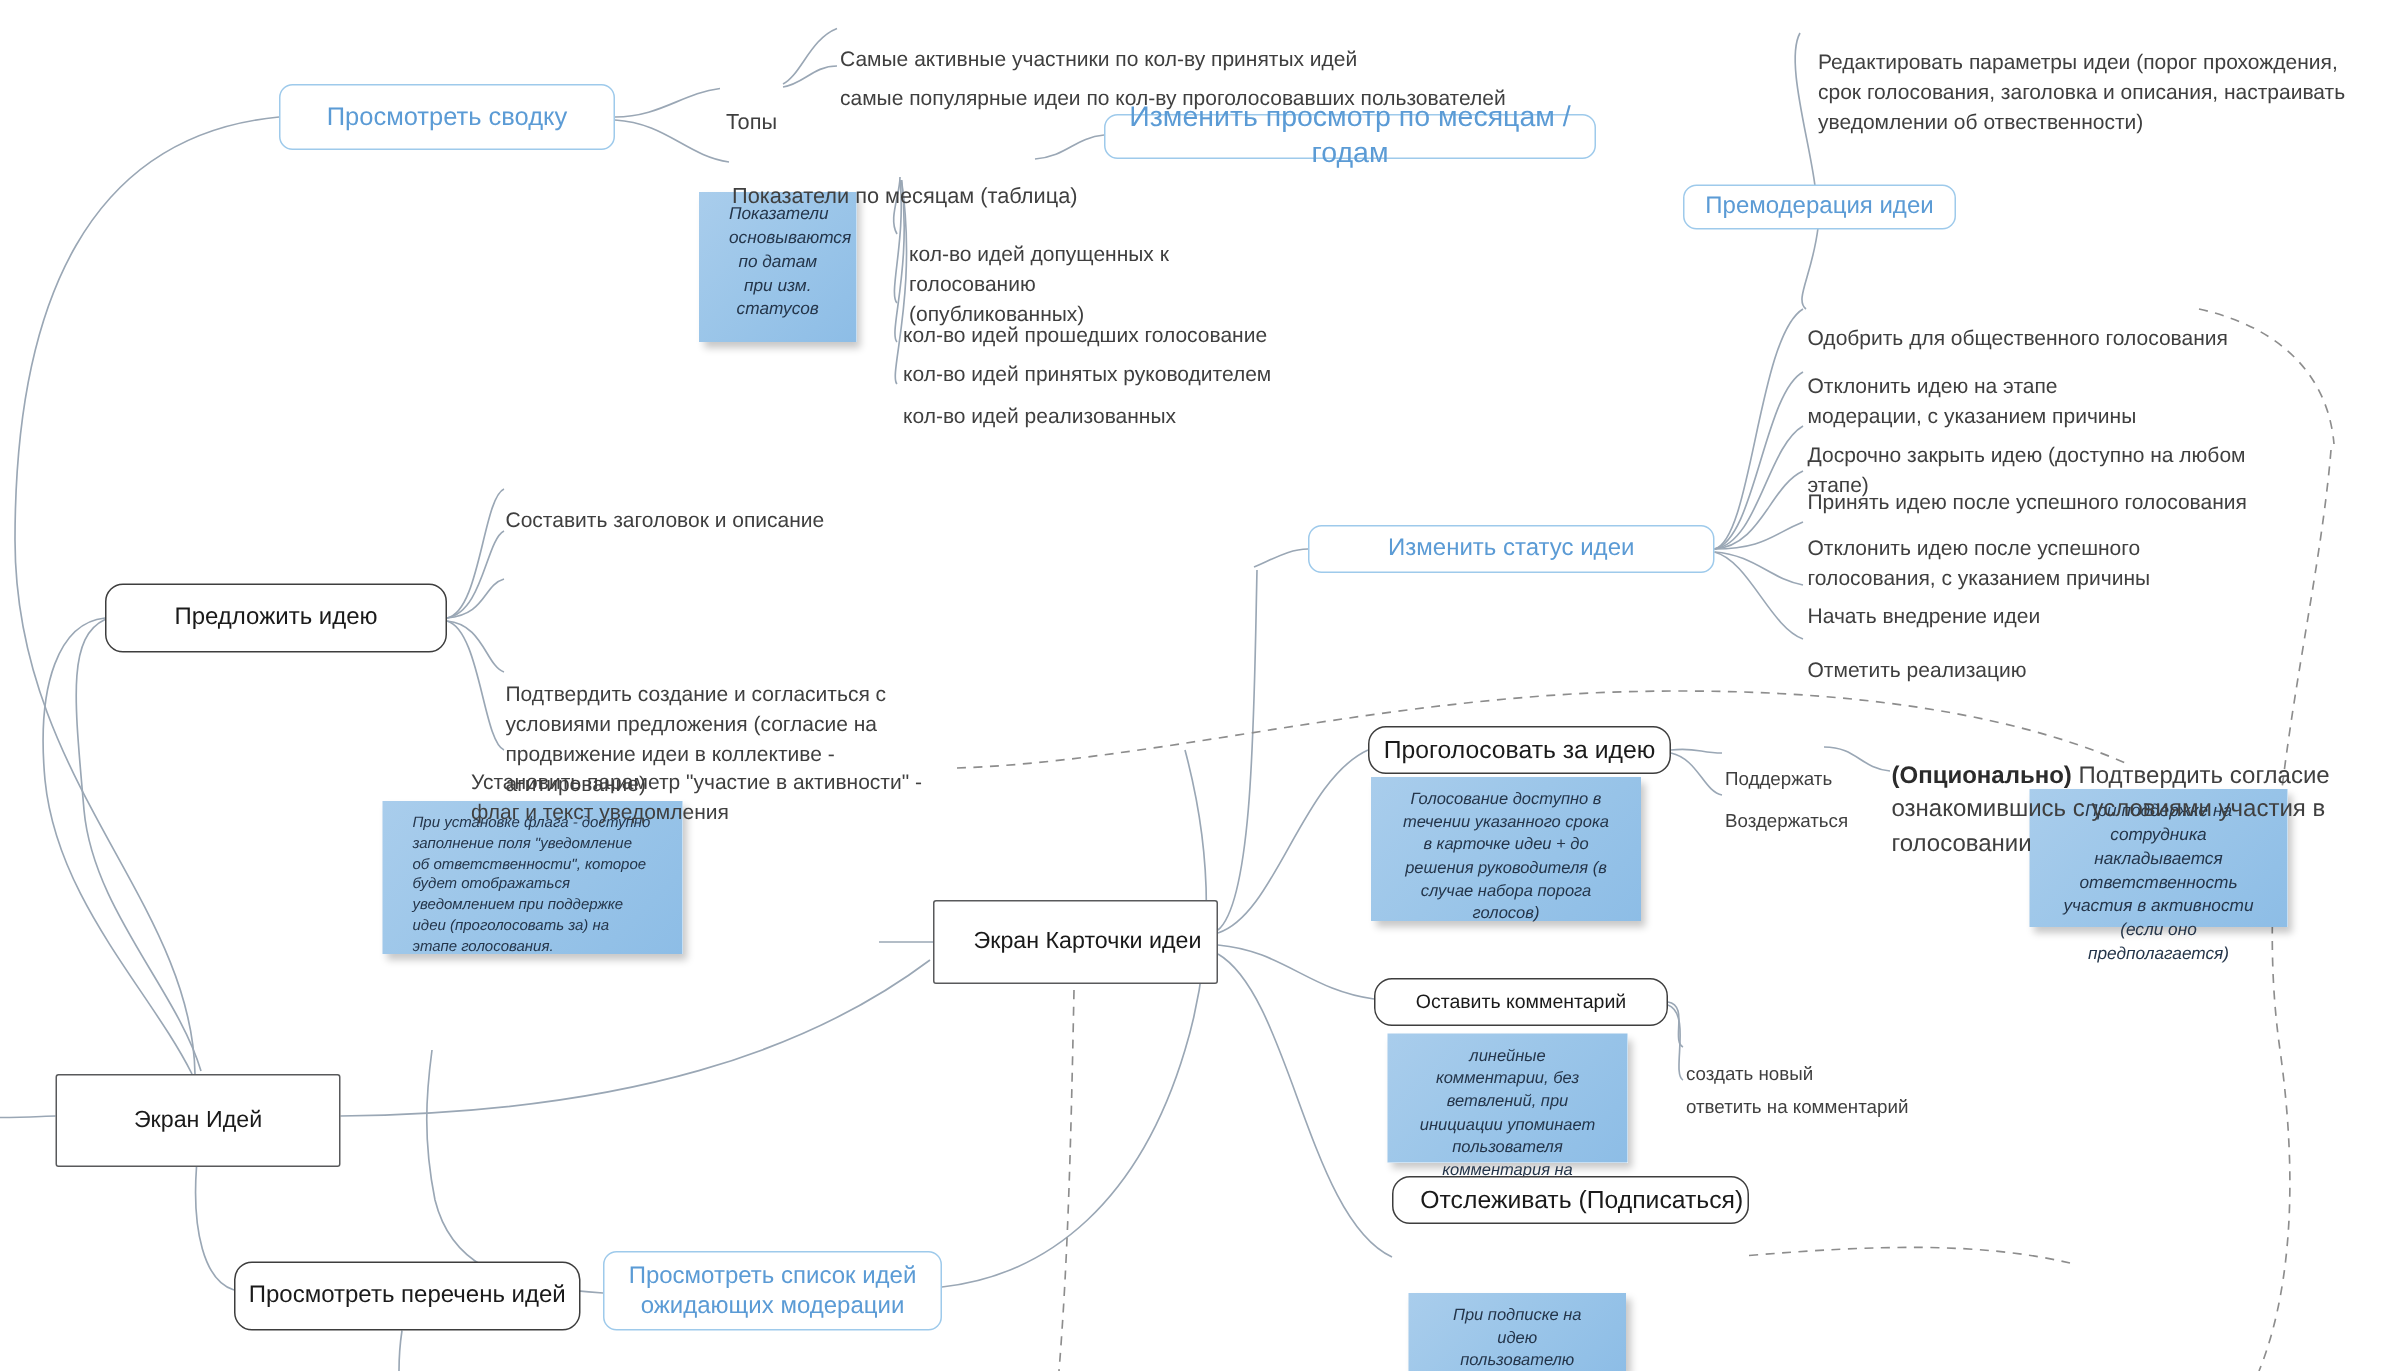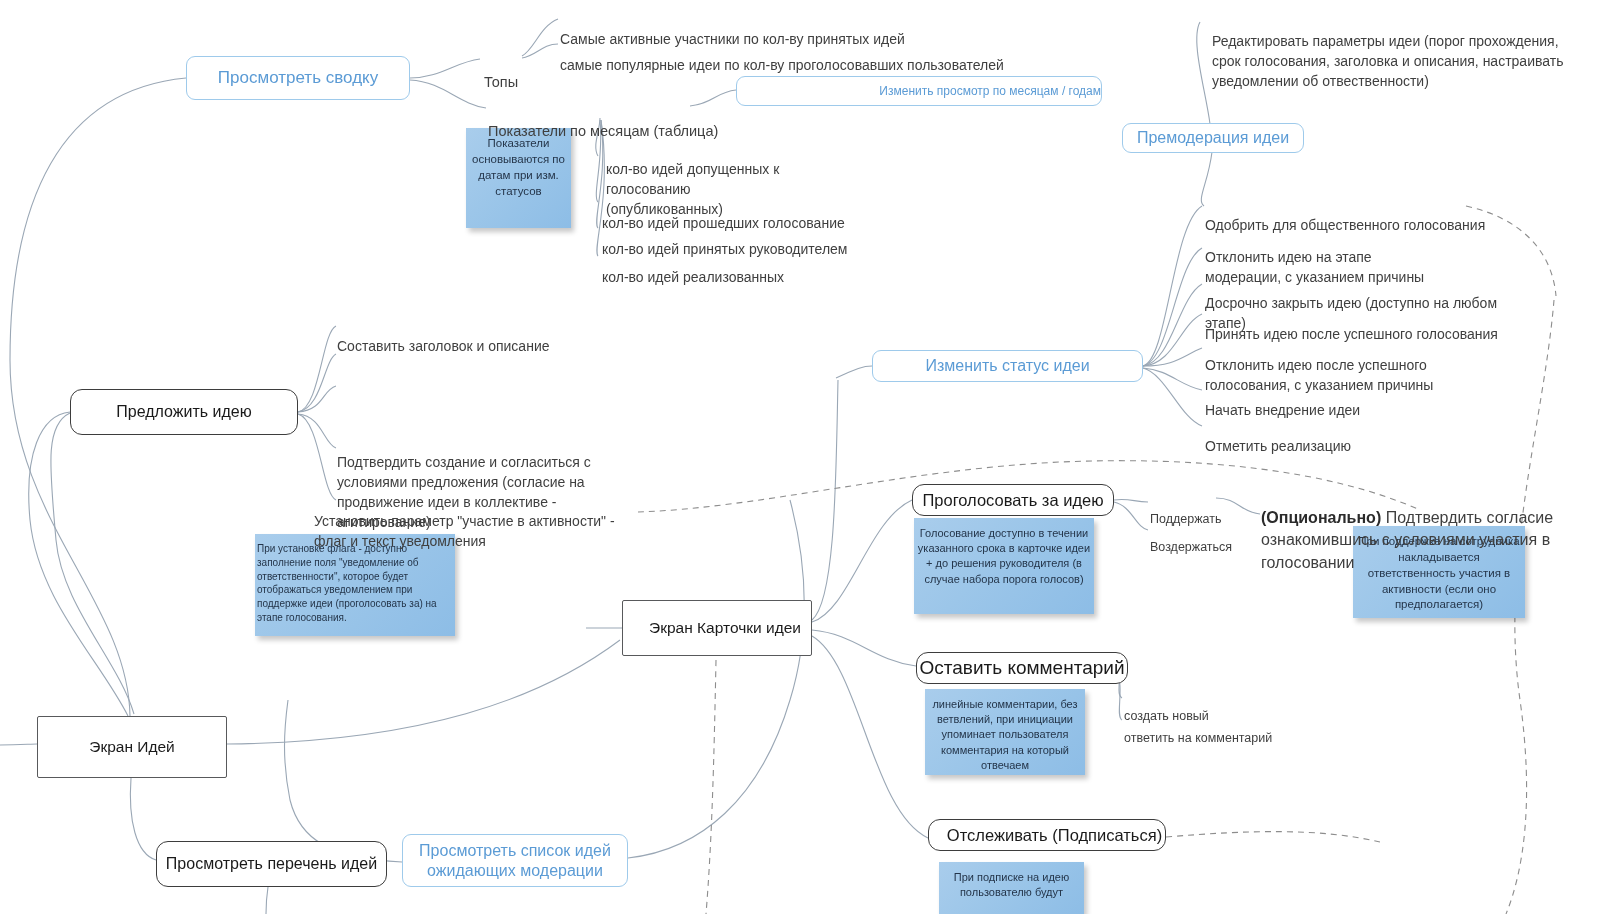--- a/index.html
+++ b/index.html
@@ -32,22 +32,23 @@
     position:absolute;box-sizing:border-box;color:#3f3f3f;
     line-height:1.42;white-space:pre-line;
   }
   .label b{font-weight:bold;color:#2b2b2b;}
 
   
   .note{
     position:absolute;box-sizing:border-box;
     background:linear-gradient(135deg,#a9cdec 0%,#9cc6e9 45%,#8dbde6 100%);
     color:#24354a;text-align:center;line-height:1.38;
-    padding:8px 2px;display:flex;align-items:flex-start;justify-content:flex-end;
+    padding:8px 20px;display:flex;align-items:flex-start;justify-content:flex-end;
     box-shadow:3px 4px 5px rgba(0,0,0,0.22);
+    font-style:italic;
   }
   .note span{display:block;width:100%;}
 </style>
 </head>
 <body>
 
 <div id="canvas">
 
   <svg class="links" viewBox="0 0 1600 914" xmlns="http://www.w3.org/2000/svg">
     <g fill="none" stroke="#9aa7b5" stroke-width="1.1">
@@ -150,21 +151,21 @@
   </div>
 
   <div class="note" style="left:939px;top:862px;width:145px;height:52px;font-size:11px;">
     <span>При подписке на идею пользователю будут</span>
   </div>
 
   <div class="node node-blue" style="left:186px;top:56px;width:224px;height:44px;font-size:17px;">
     <span>Просмотреть сводку</span>
   </div>
 
-  <div class="node node-blue" style="left:736px;top:76px;width:366px;height:30px;font-size:12px;justify-content:flex-end;">
+  <div class="node node-blue" style="left:736px;top:76px;width:328px;height:30px;font-size:19px;">
     <span>Изменить просмотр по месяцам / годам</span>
   </div>
 
   <div class="node node-blue" style="left:1122px;top:123px;width:182px;height:30px;font-size:16px;align-items:center;">
     <span>Премодерация идеи</span>
   </div>
 
   <div class="node node-blue" style="left:872px;top:350px;width:271px;height:32px;font-size:16px;">
     <span>Изменить статус идеи</span>
   </div>
@@ -174,25 +175,25 @@
   </div>
 
   <div class="node node-rect" style="left:622px;top:600px;width:190px;height:56px;font-size:15.5px;padding-left:16px;">
     <span>Экран Карточки идеи</span>
   </div>
 
   <div class="node node-round" style="left:912px;top:484px;width:202px;height:32px;font-size:16.5px;">
     <span>Проголосовать за идею</span>
   </div>
 
-  <div class="node node-round" style="left:916px;top:652px;width:212px;height:32px;font-size:19px;">
+  <div class="node node-round" style="left:916px;top:652px;width:196px;height:32px;font-size:13px;">
     <span>Оставить комментарий</span>
   </div>
 
-  <div class="node node-round" style="left:928px;top:819px;width:238px;height:32px;font-size:16.5px;padding-left:15px;">
+  <div class="node node-round" style="left:928px;top:784px;width:238px;height:32px;font-size:16.5px;padding-left:15px;">
     <span>Отслеживать (Подписаться)</span>
   </div>
 
   <div class="node node-rect" style="left:37px;top:716px;width:190px;height:62px;font-size:15.5px;">
     <span>Экран Идей</span>
   </div>
 
   <div class="node node-round" style="left:156px;top:841px;width:231px;height:46px;font-size:16px;">
     <span>Просмотреть перечень идей</span>
   </div>

